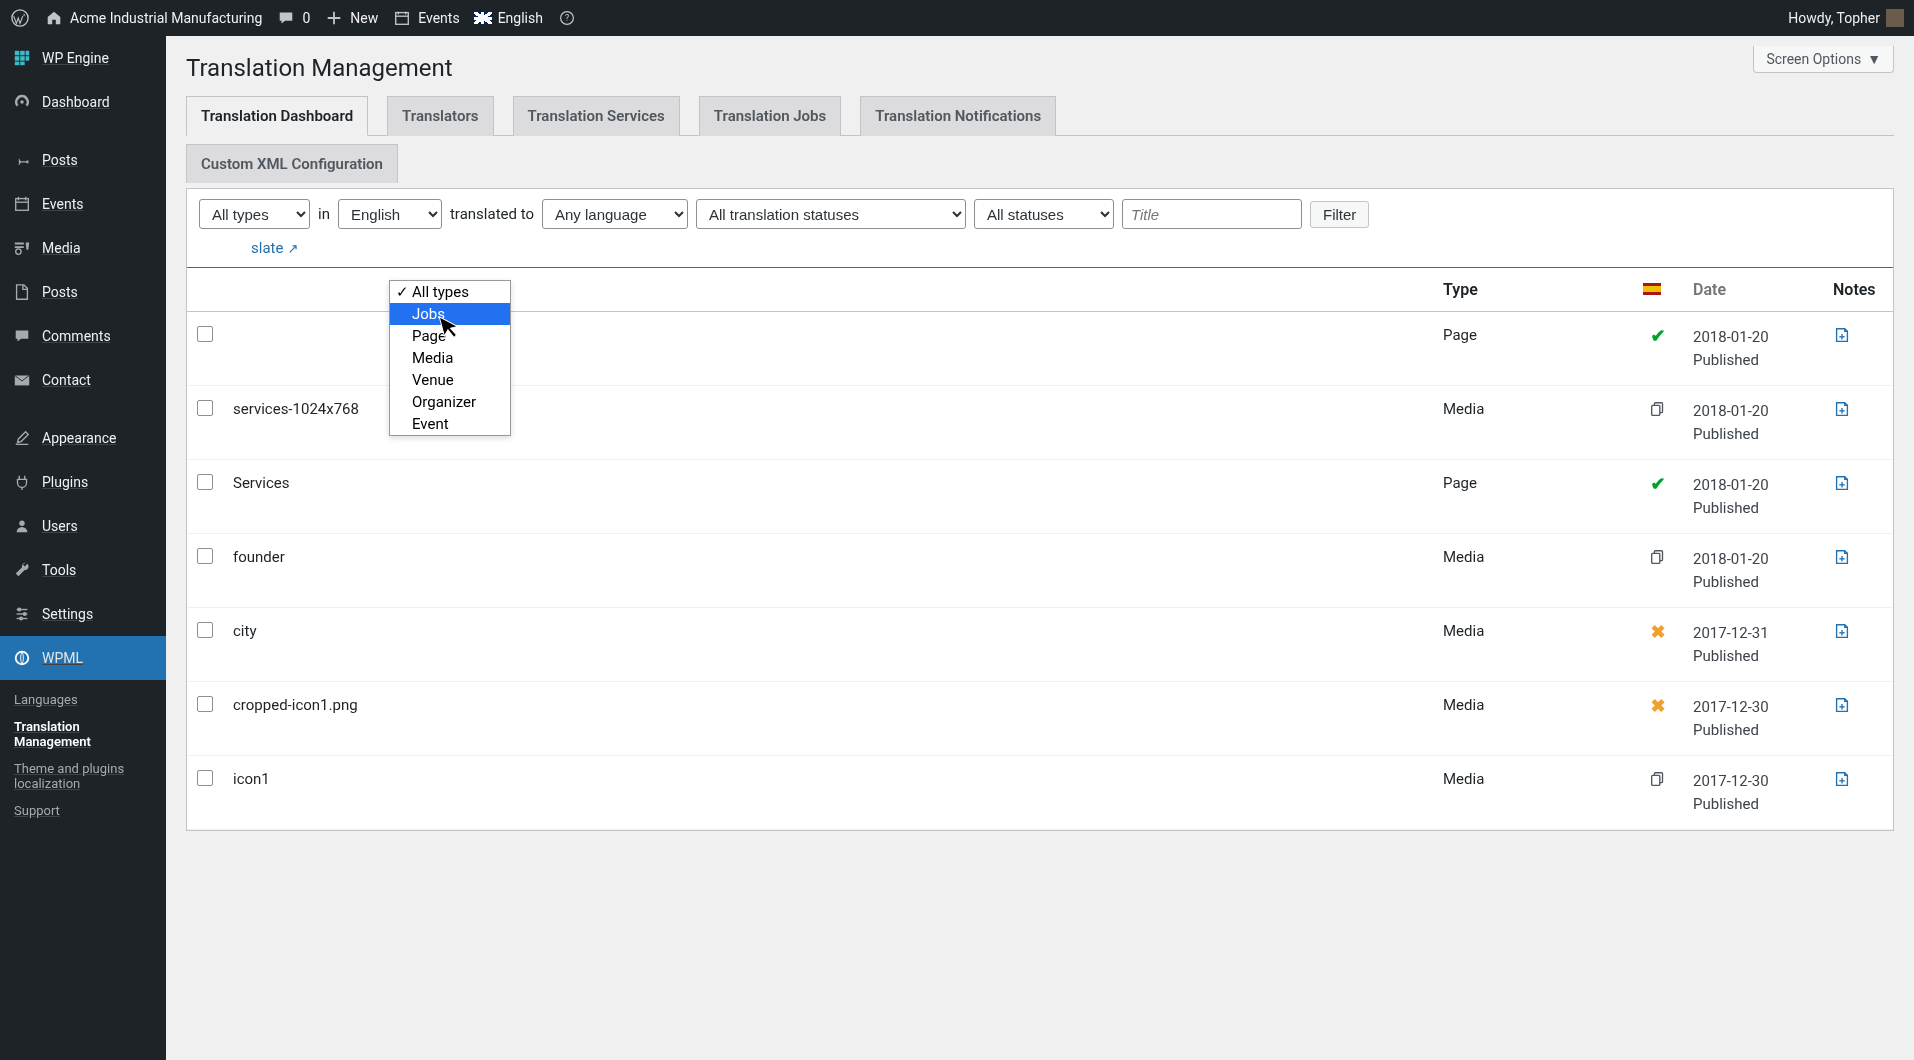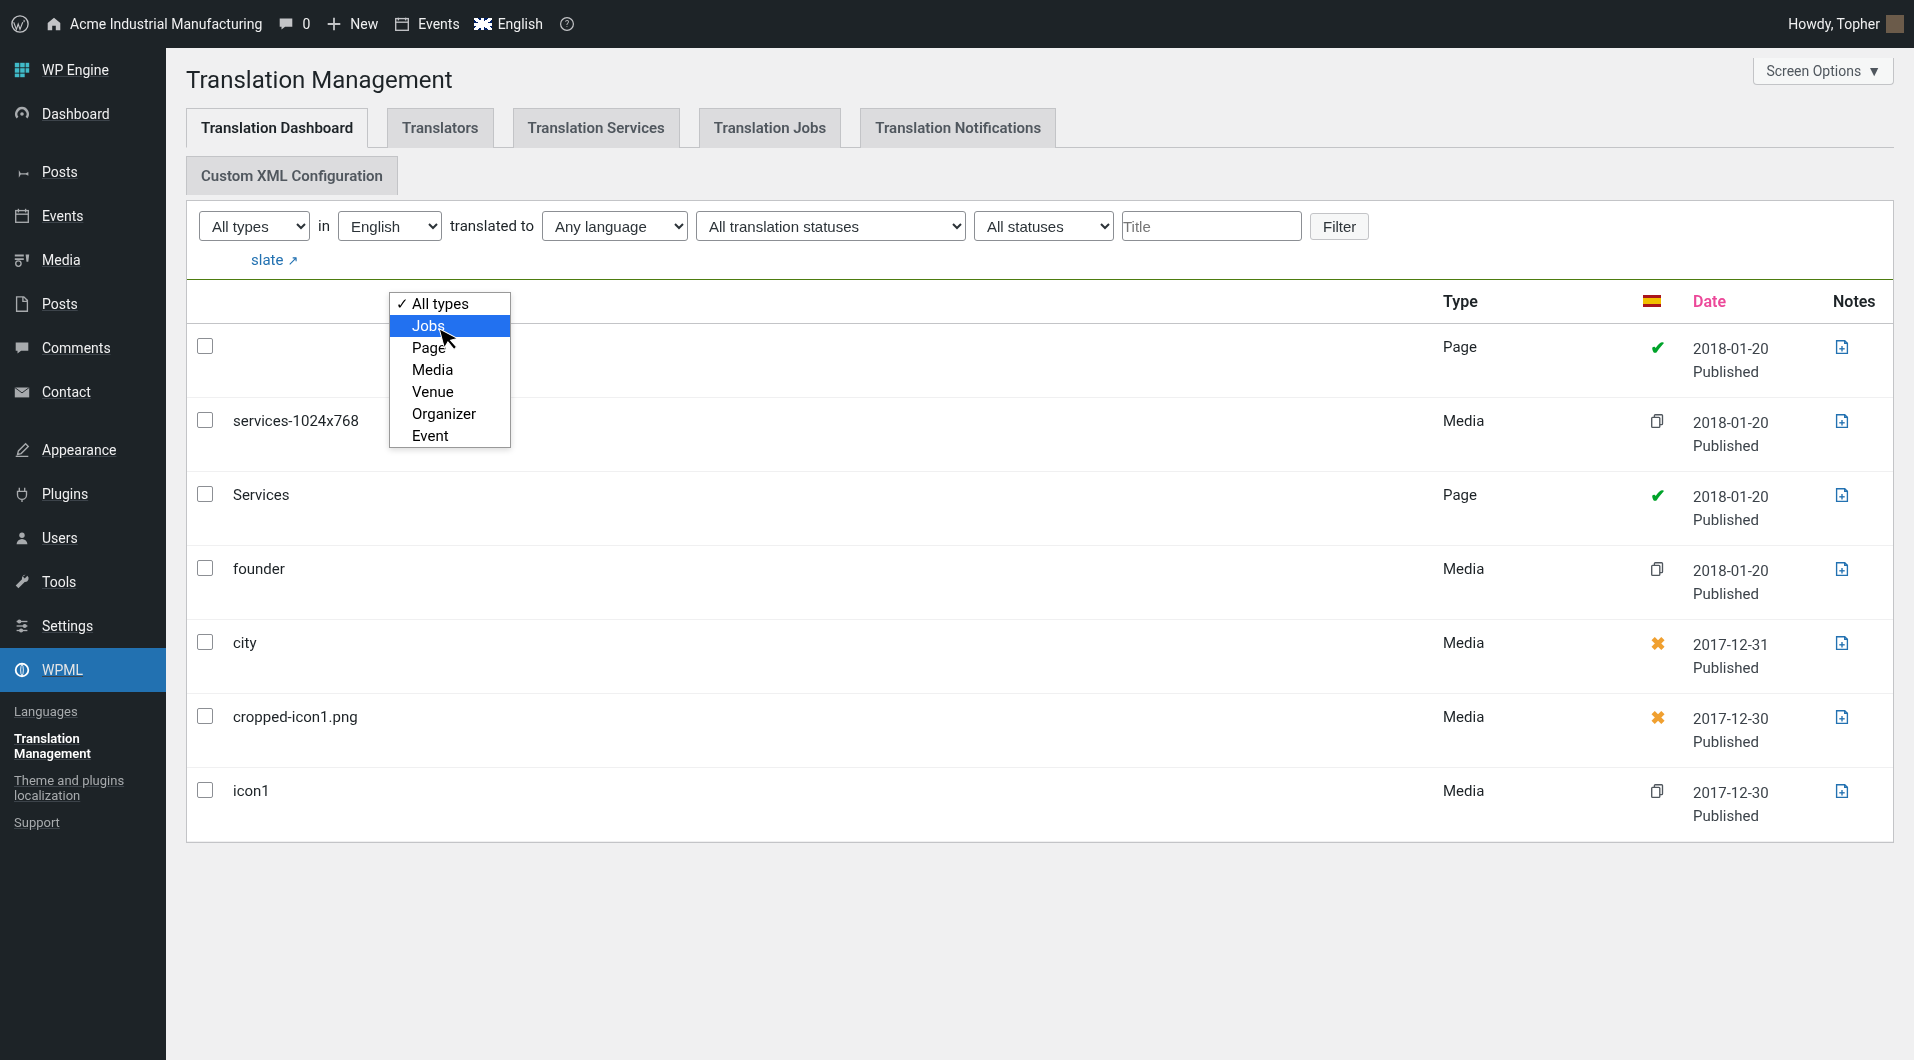--- a/index.html
+++ b/index.html
@@ -1,19 +1,19 @@
 <!DOCTYPE html>
 <html><head>
 <meta charset="utf-8">
 <style>
 * { box-sizing: border-box; margin: 0; padding: 0; }
 body { font-family: -apple-system, BlinkMacSystemFont, "Segoe UI", Roboto, sans-serif; font-size: 13px; color: #3c434a; background: #f0f0f1; }
 
 
-.adminbar { background: #1d2327; color: #c3c4c7; height: 48px; display: flex; align-items: center; padding: 0 10px; justify-content: space-between; }
+.adminbar { background: #1d2327; color: #c3c4c7; height: 36px; display: flex; align-items: center; padding: 0 10px; justify-content: space-between; }
 .adminbar-left, .adminbar-right { display: flex; align-items: center; gap: 14px; }
 .adminbar-item { display: flex; align-items: center; gap: 6px; color: #f0f0f1; cursor: pointer; font-size: 14px; }
 .ab-icon { width: 20px; height: 20px; display: inline-flex; align-items: center; justify-content: center; }
 .flag { width: 18px; height: 12px; display: inline-block; }
 .flag-uk { background: linear-gradient(#012169,#012169); position: relative; }
 .flag-uk::before { content:""; position:absolute;inset:0;background: linear-gradient(to bottom right, transparent 42%, #fff 42%, #fff 58%, transparent 58%), linear-gradient(to bottom left, transparent 42%, #fff 42%, #fff 58%, transparent 58%); }
 .flag-uk::after { content:""; position:absolute;inset:0;background: linear-gradient(#fff,#fff) center/100% 3px no-repeat, linear-gradient(#fff,#fff) center/3px 100% no-repeat, linear-gradient(#C8102E,#C8102E) center/100% 2px no-repeat, linear-gradient(#C8102E,#C8102E) center/2px 100% no-repeat;}
 .flag-es { background: linear-gradient(#AA151B 0 25%, #F1BF00 25% 75%, #AA151B 75% 100%); }
 .avatar { width: 18px; height: 18px; background: #6b5b4a; }
 
@@ -37,33 +37,33 @@
 
 .nav-tabs { border-bottom: 1px solid #c3c4c7; display:flex; flex-wrap:wrap; gap:15px; }
 .nav-tab { background:#dcdcde; border:1px solid #c3c4c7; border-bottom:none; padding: 10px 14px; margin:0 4px -1px 0; font-size:15px; font-weight:600; color:#50575e; cursor:pointer; }
 .nav-tab.active { background:#f0f0f1; color:#1d2327; border-bottom:1px solid #f0f0f1;}
 .tab-row-2 { margin-top:8px; }
 
 .panel { background:#fff; border:1px solid #c3c4c7; margin-top:6px; }
 
 .filter-row { display:flex; align-items:center; gap:8px; padding:10px 12px; font-size:15px; color:#1d2327;}
 select.filter, input.filter { border:1px solid #8c8f94; background:#fff; padding:3px 24px 3px 8px; font-size:15px; border-radius:3px; height:30px; color:#2c3338;}
-input.filter { padding:3px 0;}
+input.filter { padding:3px 8px;font-style:italic;}
 select.filter.wide { min-width:270px; }
 select.filter.med { min-width:140px; }
 .filter-label { color:#1d2327; }
 .btn { background:#f6f7f7; border:1px solid #c3c4c7; padding:4px 12px; font-size:15px; border-radius:3px; cursor:pointer; color:#2c3338;}
 
 .link-row { padding: 0 12px 10px 64px; font-size:15px;}
 .link-row a { color:#2271b1; text-decoration:none; }
 .ext-icon { color:#2271b1; font-size:13px; margin-left:4px; }
 
 table.items { width:100%; border-collapse:collapse; }
 table.items th { text-align:left; font-size:16px; font-weight:600; padding:12px 10px; border-bottom:1px solid #c3c4c7; border-top:1px solid #4d7c0f; color:#1d2327;}
-table.items th.sortable { color:#ec4899; cursor:pointer; }
+table.items th.sortable { color:#737373; cursor:pointer; }
 table.items td { padding:14px 10px; font-size:15px; vertical-align:top; border-bottom:1px solid #f0f0f1; color:#1d2327;}
 .checkbox { width:16px; height:16px; border:1px solid #8c8f94; background:#fff; display:inline-block; border-radius:2px; }
 th.col-cb, td.col-cb { width:30px; padding-left:16px;}
 th.col-title { }
 th.col-type { width:200px; }
 th.col-flag { width:50px; text-align:center;}
 td.col-flag { text-align:center; }
 th.col-date { width:140px; }
 th.col-notes { width:70px; }
 .status-icon { width:18px; height:18px; display:inline-flex; align-items:center; justify-content:center;}

